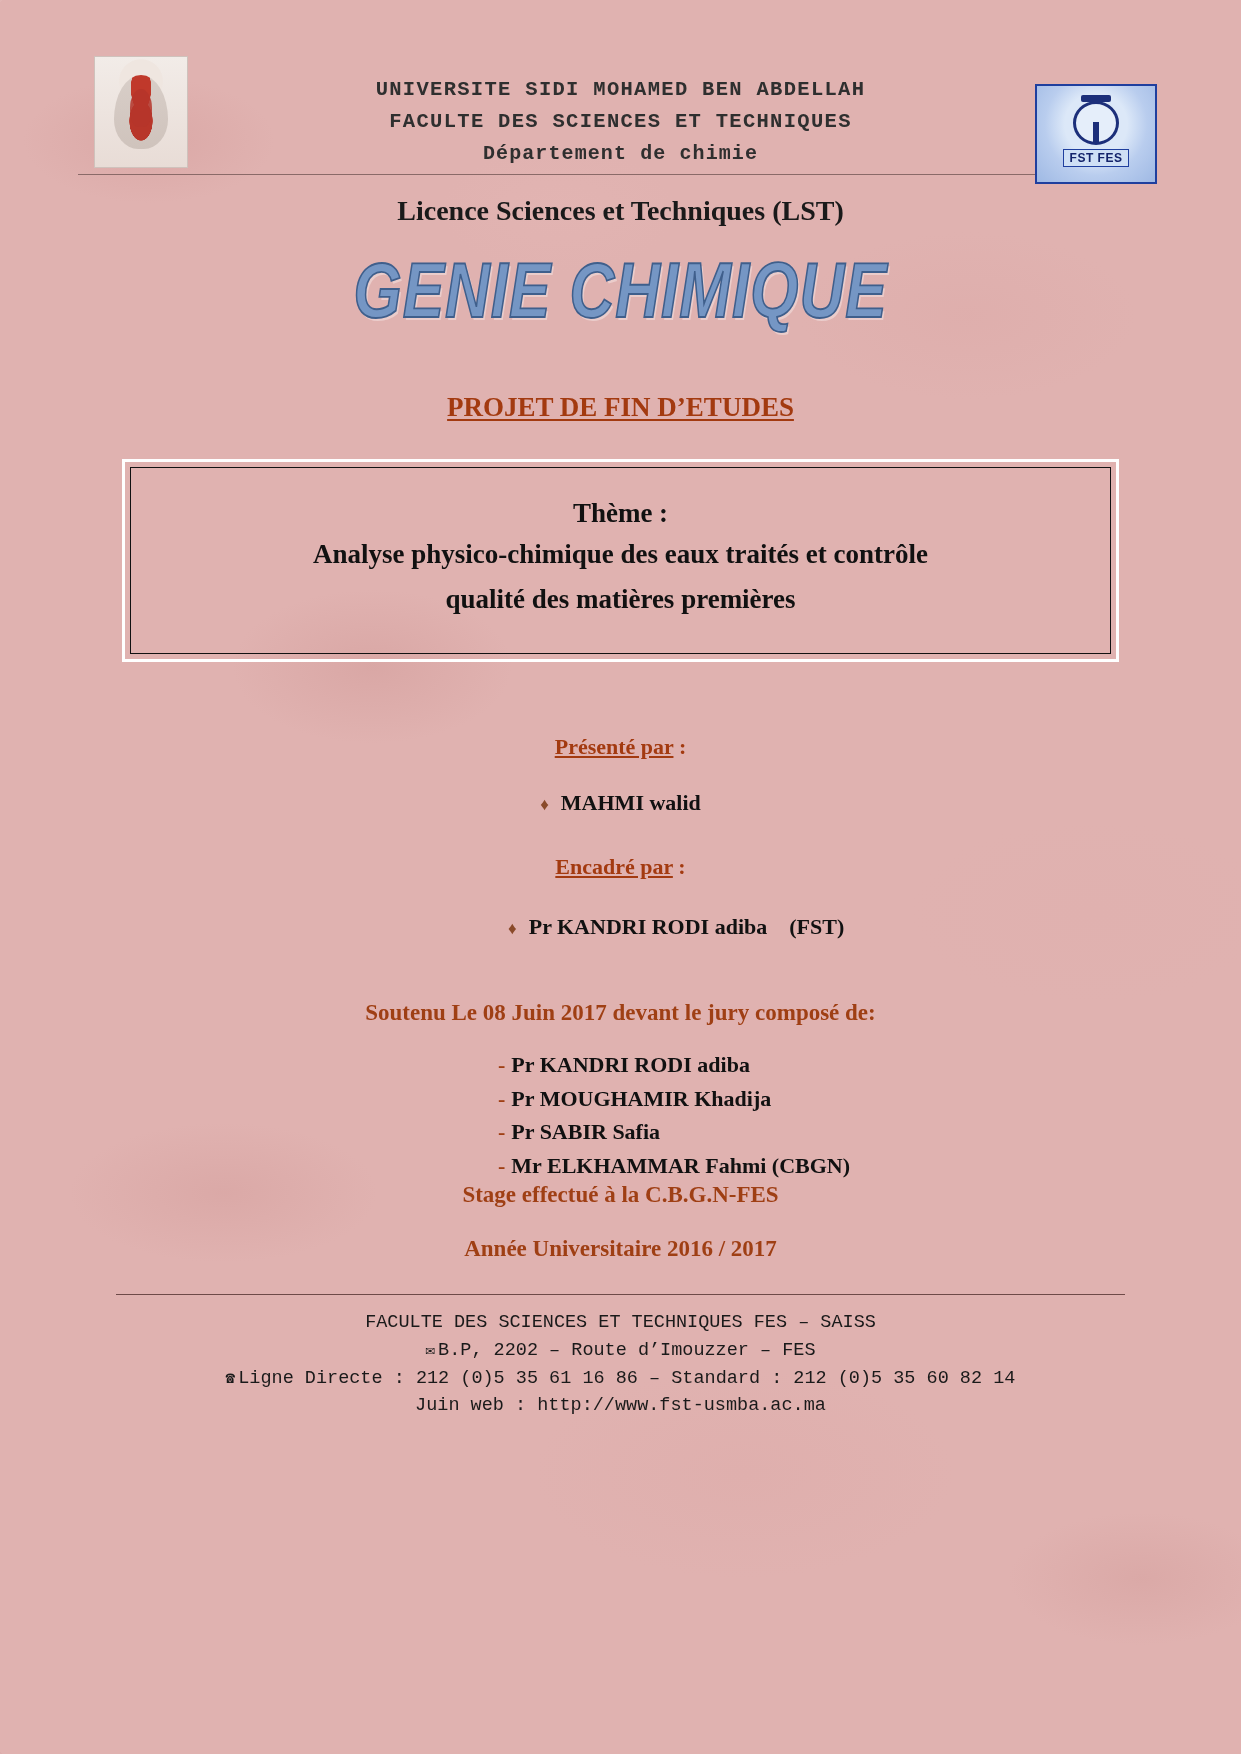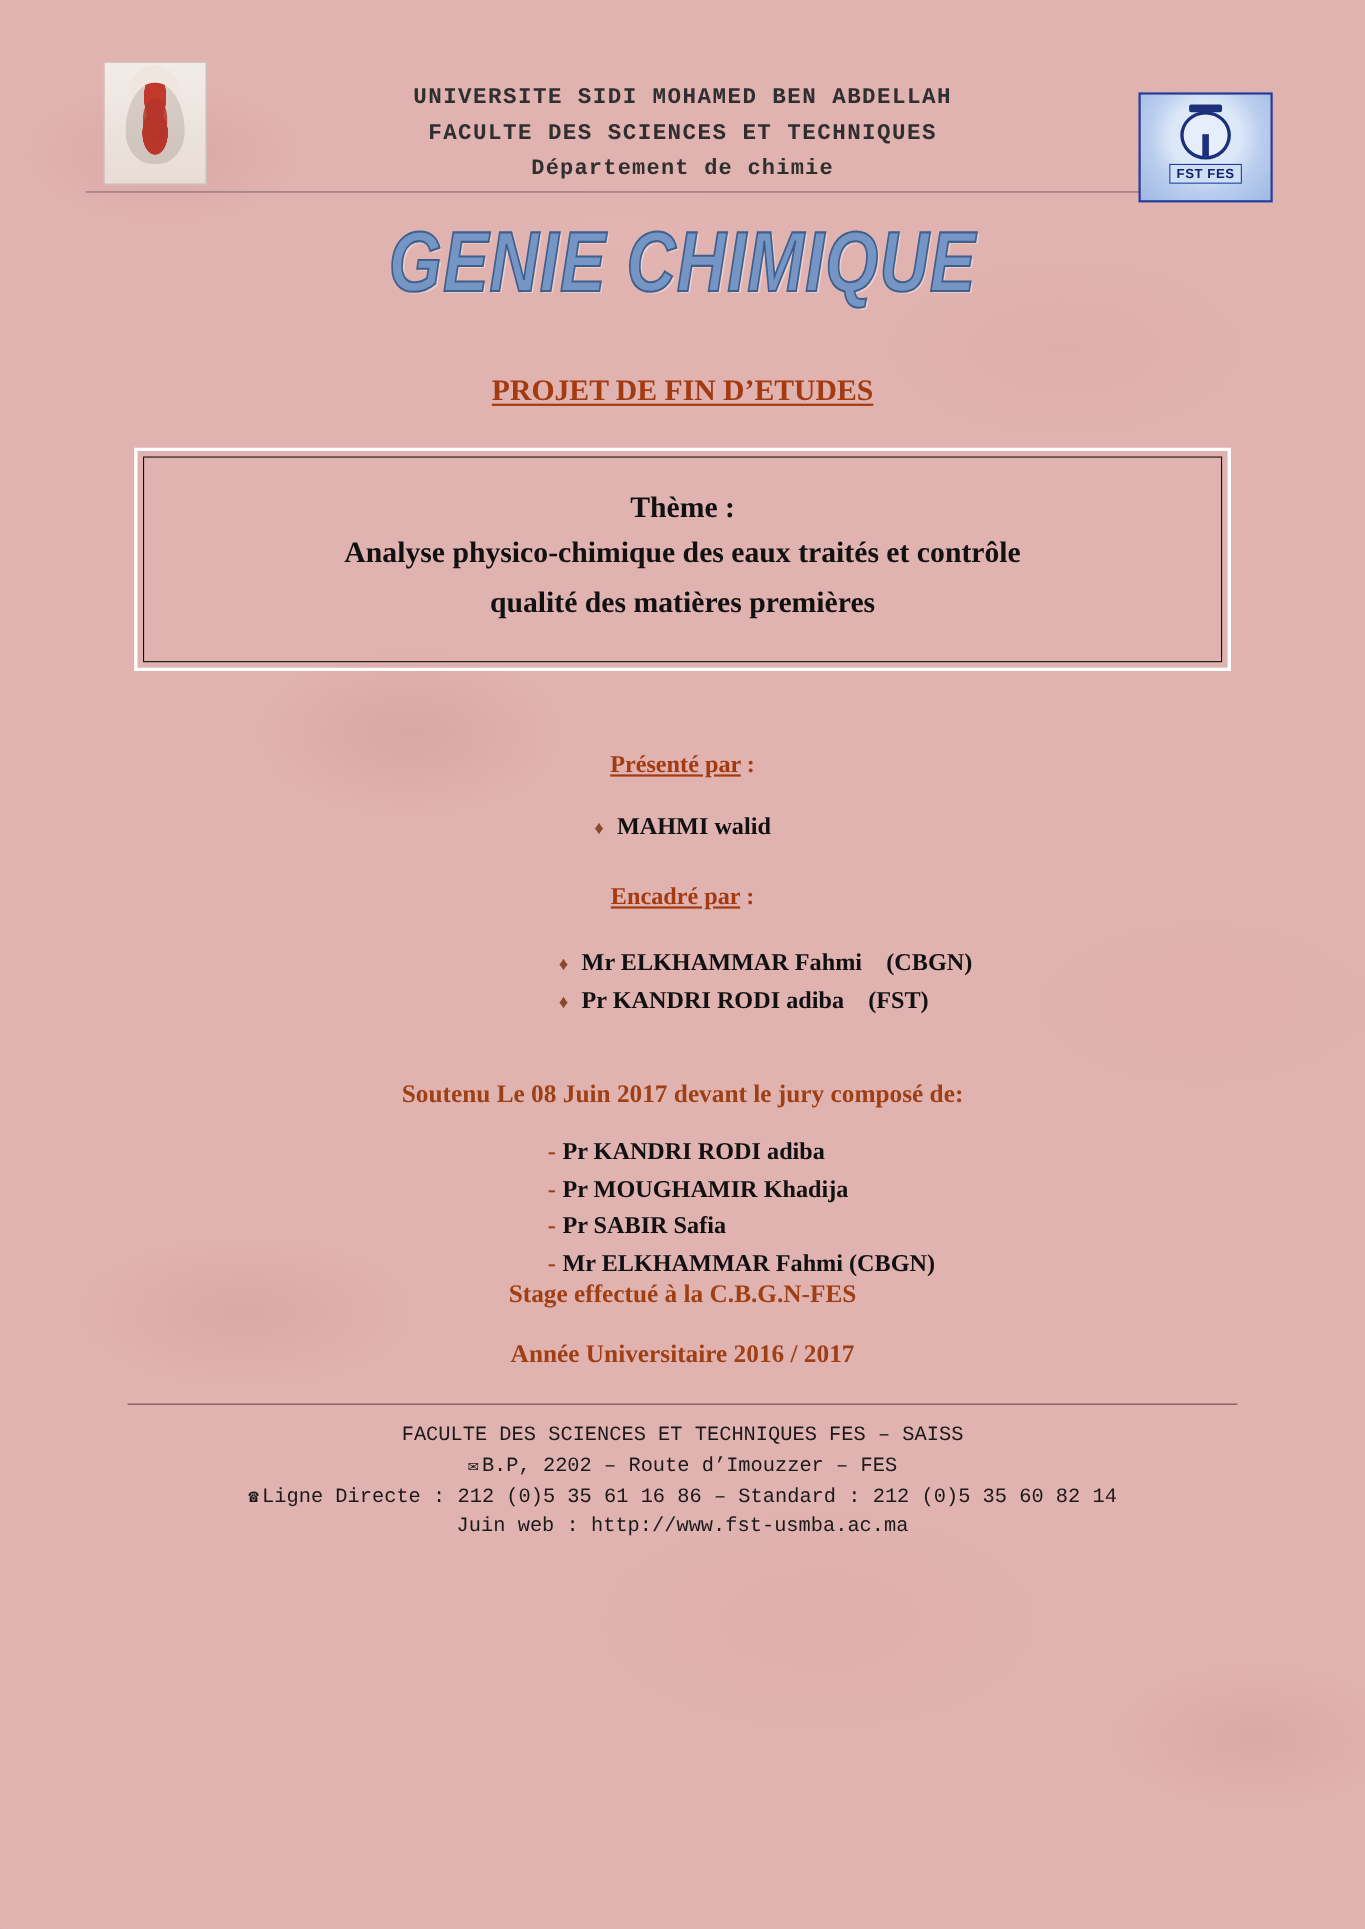--- a/index.html
+++ b/index.html
@@ -304,20 +304,21 @@
       <div class="dept">Département de chimie</div>
     </div>
     <div class="logo-right">
       <div class="mark"></div>
       <div class="label">FST FES</div>
     </div>
   </div>
 
   <div class="rule-top"></div>
 
+  <div class="lst">Licence Sciences et Techniques (LST)</div>
 
   <div class="genie">
     <span>GENIE CHIMIQUE</span>
   </div>
 
   <div class="pfe">PROJET DE FIN D’ETUDES</div>
 
   <div class="theme-box">
     <div class="theme-inner">
       <div class="t1">Thème :</div>
@@ -330,23 +331,20 @@
     <u>Présenté par</u><span> :</span>
   </div>
   <div class="bullet-line">
     <span class="dia">♦</span><span>MAHMI walid</span>
   </div>
 
   <div class="encadre">
     <u>Encadré par</u><span> :</span>
   </div>
   <div class="sup-list">
-    <div>
-      <span class="dia">♦</span><span>Mr  ELKHAMMAR Fahmi</span><span class="org">(CBGN)</span>
-    </div>
     <div>
       <span class="dia">♦</span><span>Pr   KANDRI RODI adiba</span><span class="org">(FST)</span>
     </div>
   </div>
 
   <div class="soutenu">Soutenu Le  08 Juin 2017  devant le jury composé de:</div>
   <div class="jury">
     <div><span class="dash">-</span><span>Pr  KANDRI RODI adiba</span></div>
     <div><span class="dash">-</span><span>Pr  MOUGHAMIR Khadija</span></div>
     <div><span class="dash">-</span><span>Pr  SABIR Safia</span></div>

